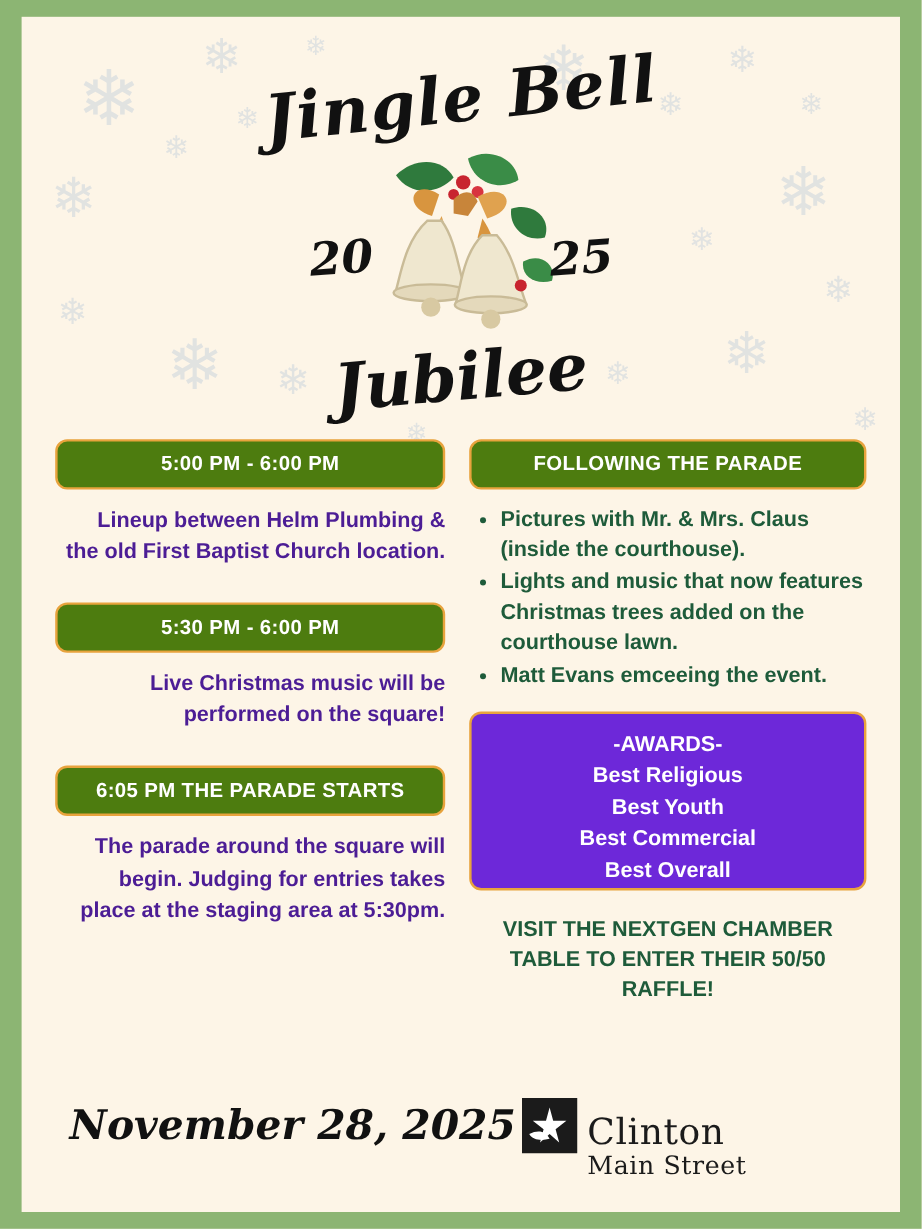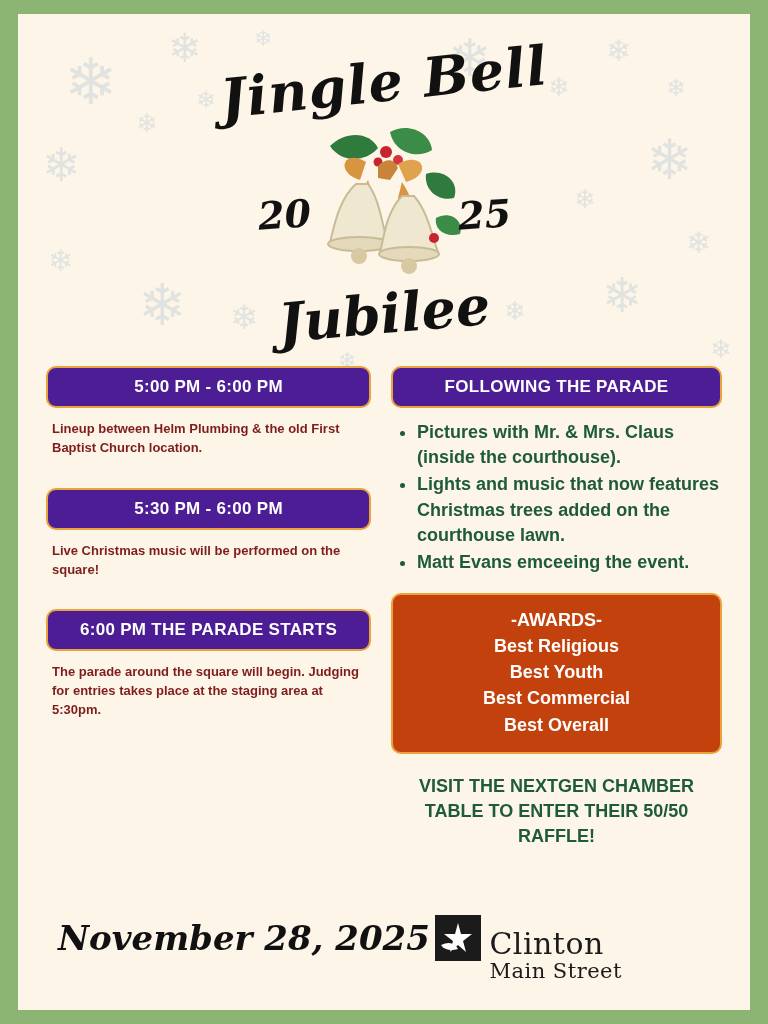--- a/index.html
+++ b/index.html
@@ -90,56 +90,57 @@
     gap: 14px;
     padding: 0 28px;
     box-sizing: border-box;
   }
   .col {
     width: 50%;
     box-sizing: border-box;
   }
   .col-left { padding-right: 6px; }
   .pill {
-    background: #4c1d95;
+    background: #4d7c0f;
     border: 2px solid #e8a33d;
     border-radius: 10px;
     color: #ffffff;
     font-weight: bold;
     font-size: 17px;
     text-align: center;
     padding: 9px 6px;
     margin-bottom: 12px;
     letter-spacing: .3px;
   }
   .pill.two-line { padding: 8px 6px; line-height: 1.3; }
   .body-text {
-    color: #7f1d1d;
-    font-weight: bold;
-    font-size: 13px;
+    color: #4c1d95;
+    font-weight: bold;
+    font-size: 18px;
     line-height: 1.45;
     margin: 0 0 30px 6px;
+    text-align: right;
   }
   ul.bullets {
     color: #1e5b3a;
     font-weight: bold;
     font-size: 18px;
     line-height: 1.4;
     margin: 4px 0 18px 0;
     padding-left: 26px;
   }
   ul.bullets li { margin-bottom: 2px; }
 
   .awards-box {
-    background: #c2410c;
+    background: #6d28d9;
     border: 2px solid #e8a33d;
     border-radius: 10px;
     color: #ffffff;
     text-align: center;
-    padding: 12px 8px 14px;
+    padding: 12px 8px 2px;
     font-weight: bold;
     font-size: 18px;
     line-height: 1.45;
     margin-top: 18px;
   }
   .awards-box .note {
     font-weight: normal;
     font-size: 17px;
   }
   .raffle {
@@ -260,21 +261,21 @@
 
   <div class="columns">
 
     <div class="col col-left">
       <div class="pill">5:00 PM - 6:00 PM</div>
       <p class="body-text">Lineup between Helm Plumbing &amp; the old First Baptist Church location.</p>
 
       <div class="pill">5:30 PM - 6:00 PM</div>
       <p class="body-text">Live Christmas music will be performed on the square!</p>
 
-      <div class="pill two-line">6:00 PM THE PARADE STARTS</div>
+      <div class="pill two-line">6:05 PM THE PARADE STARTS</div>
       <p class="body-text">The parade around the square will begin. Judging for entries takes place at the staging area at 5:30pm.</p>
     </div>
 
     <div class="col col-right">
       <div class="pill">FOLLOWING THE PARADE</div>
       <ul class="bullets">
         <li>Pictures with Mr. &amp; Mrs. Claus (inside the courthouse).</li>
         <li>Lights and music that now features Christmas trees added on the courthouse lawn.</li>
         <li>Matt Evans emceeing the event.</li>
       </ul>

